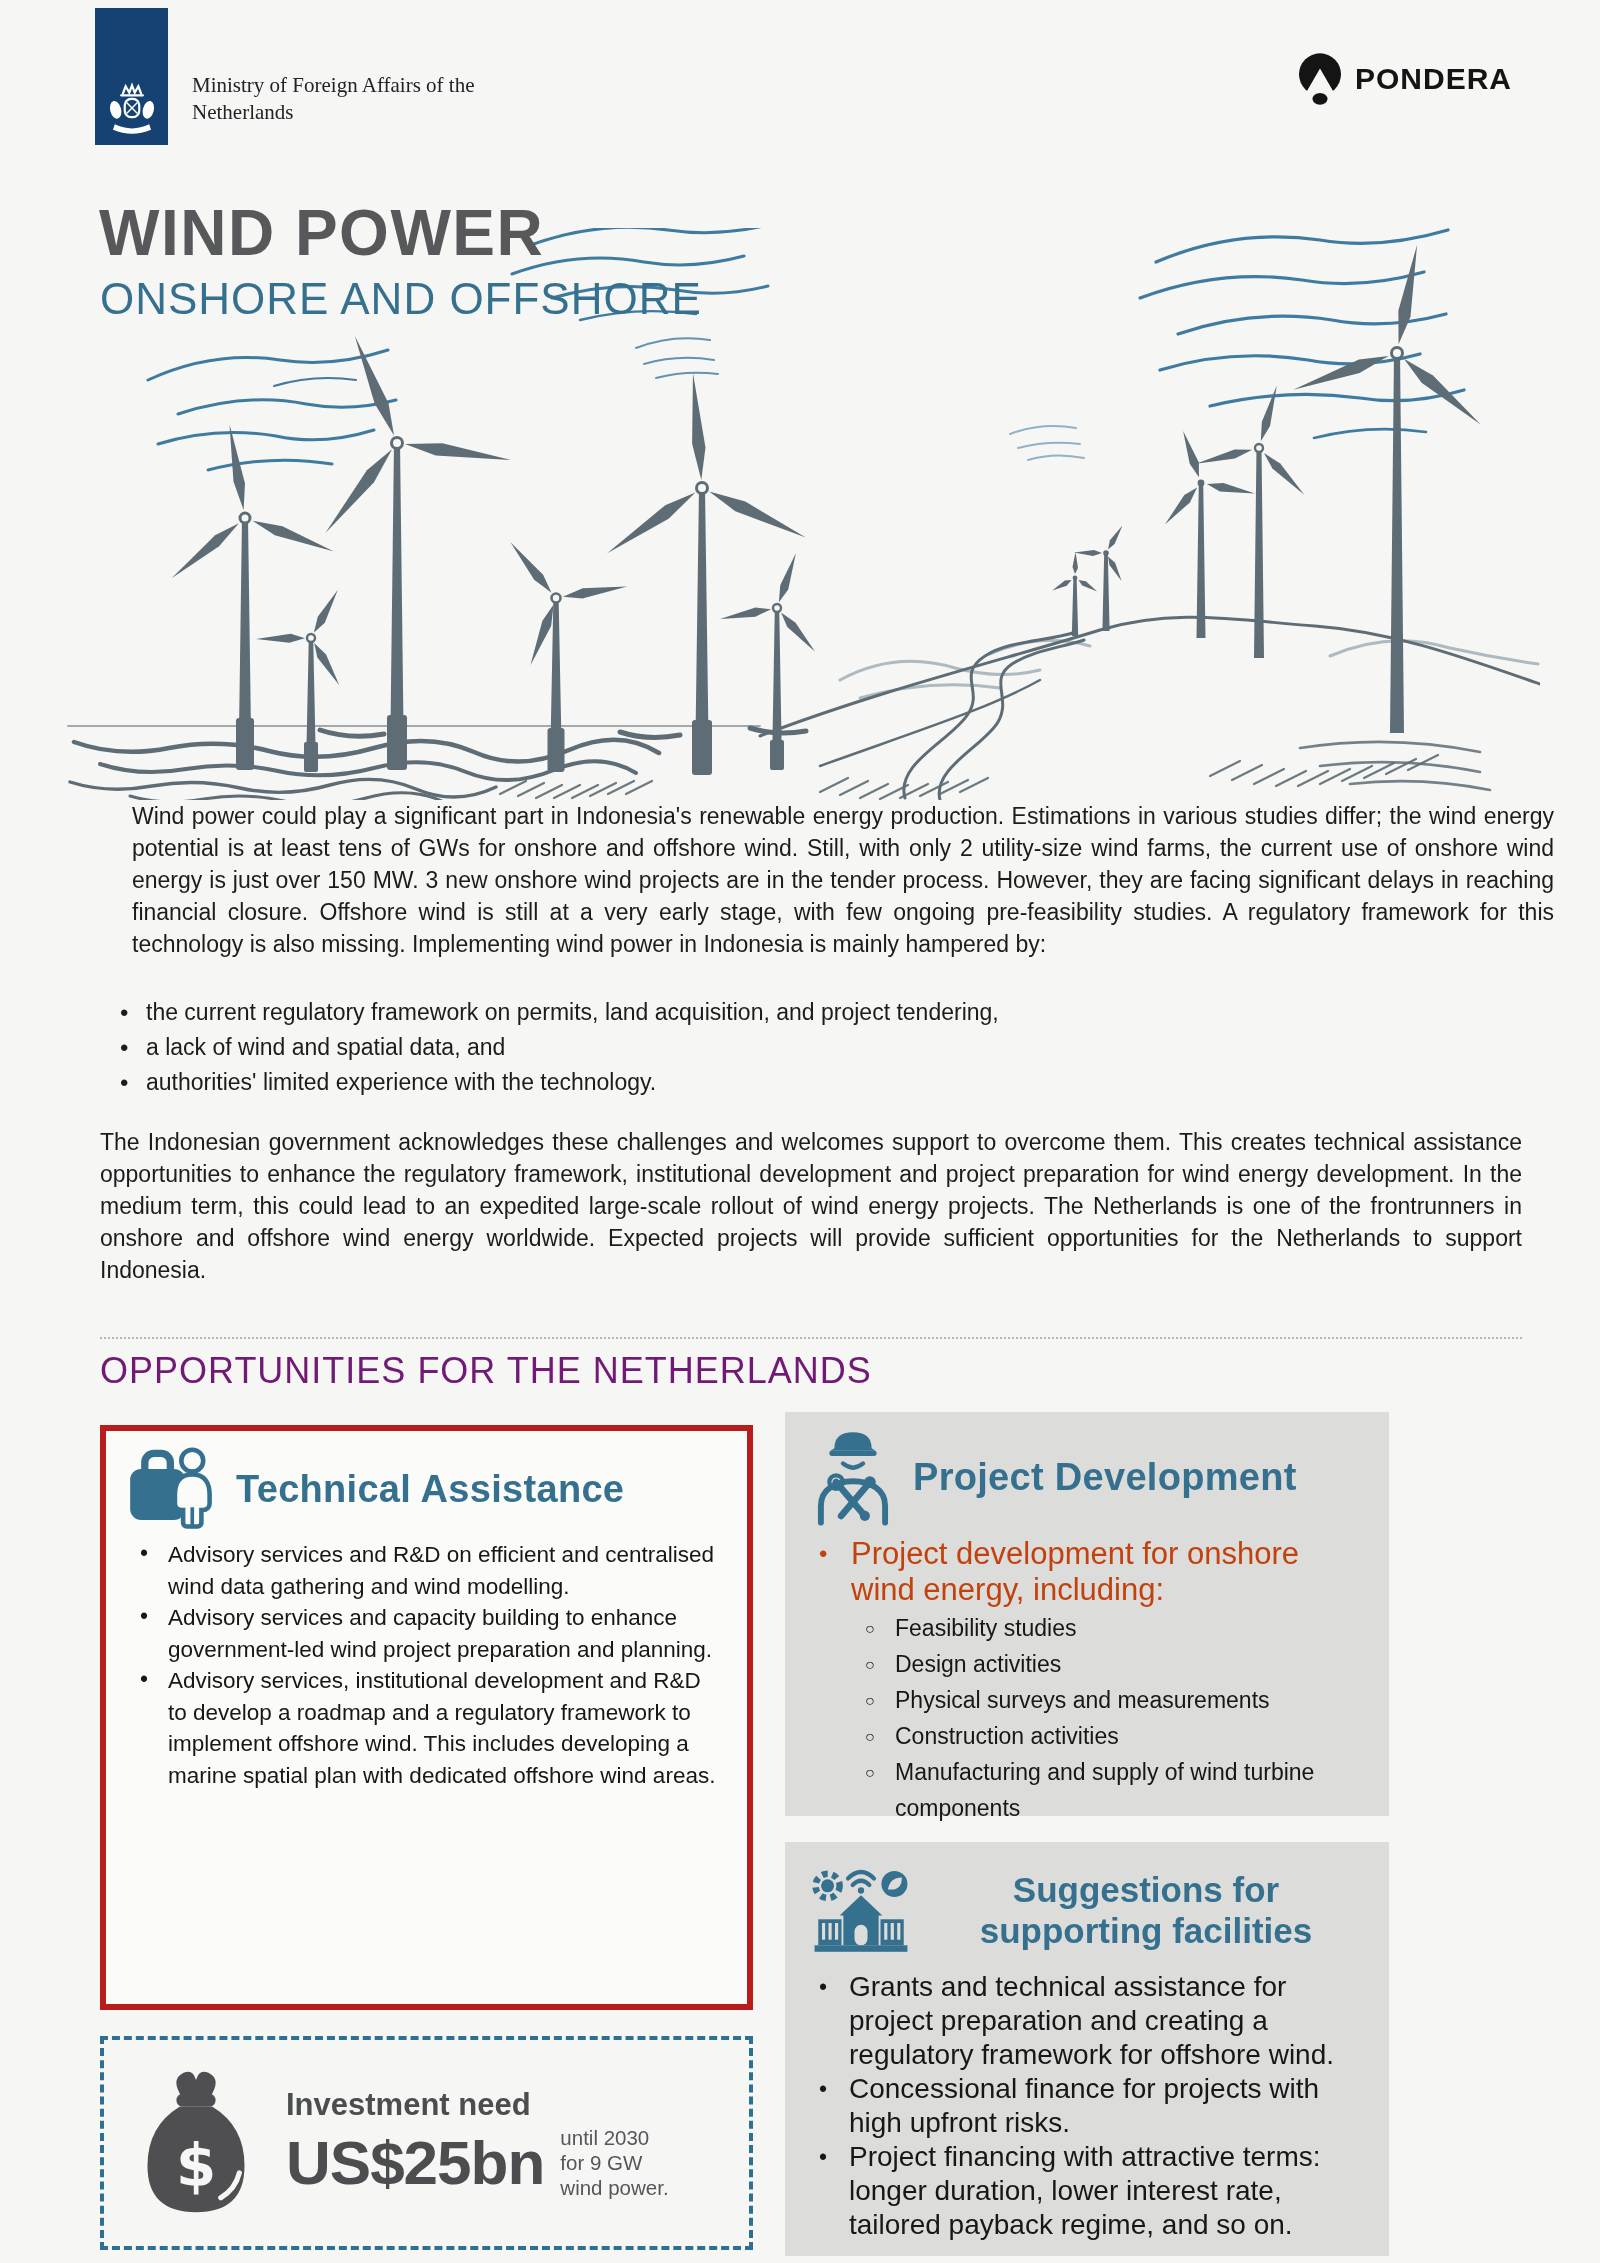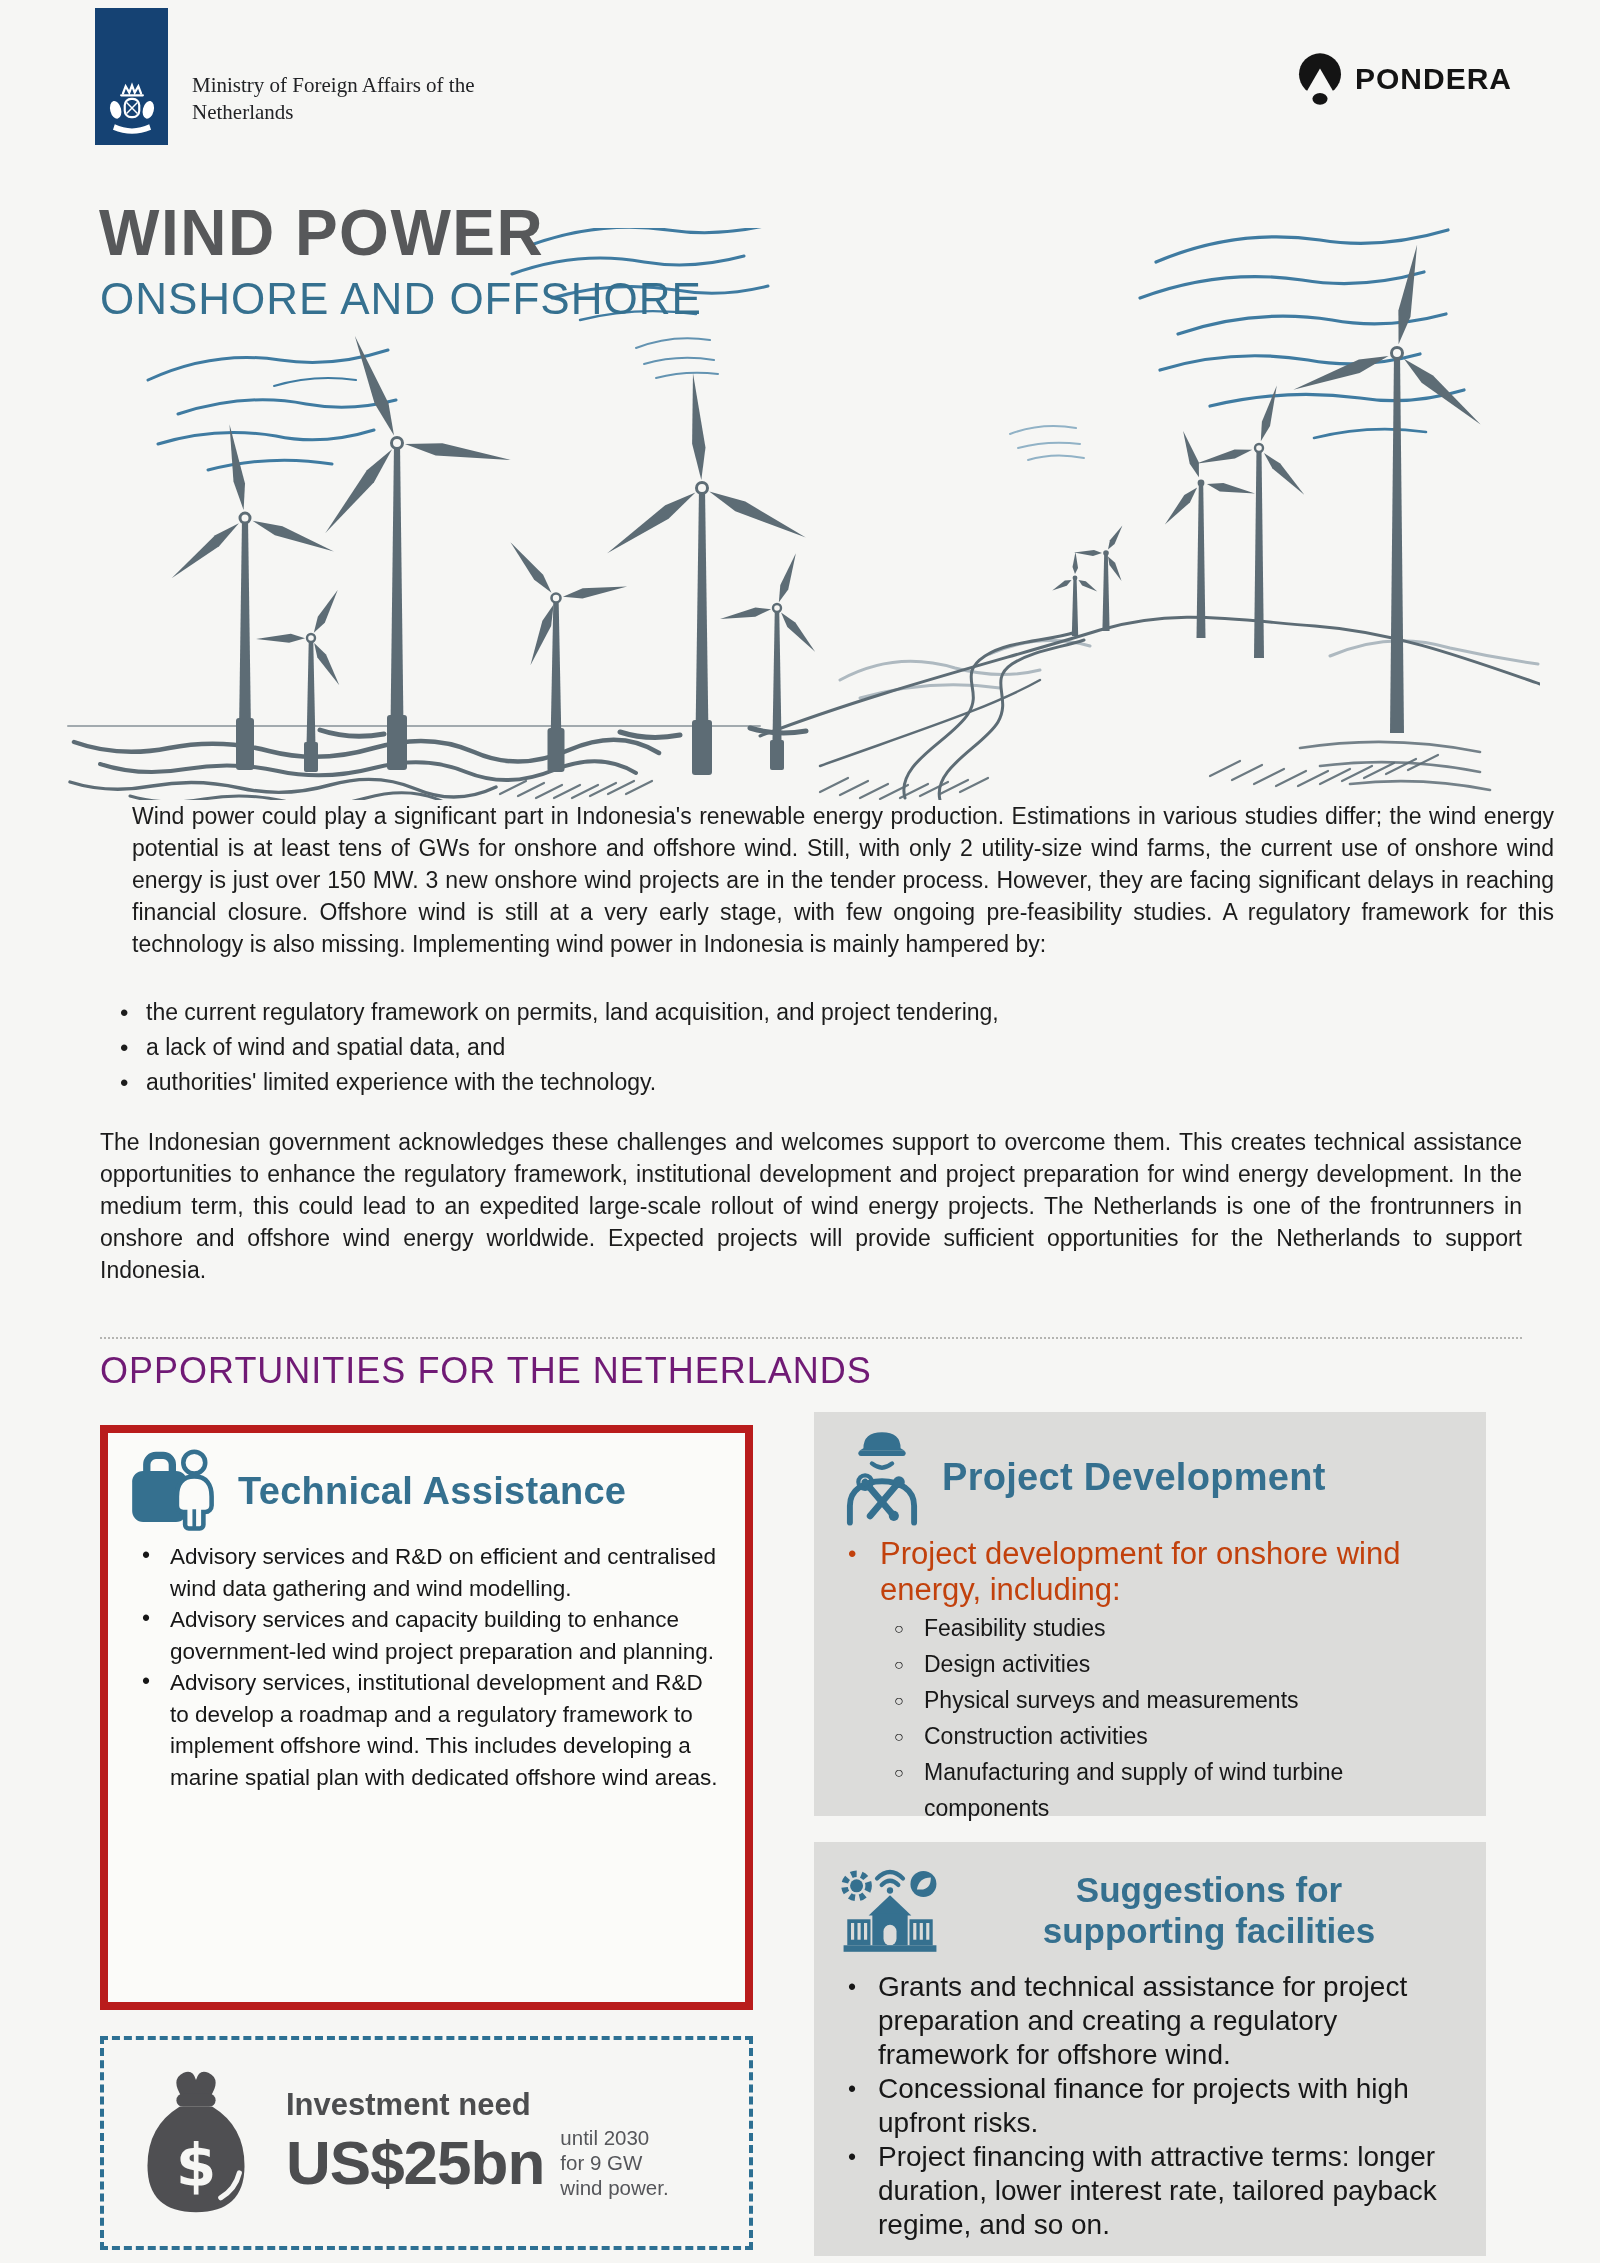--- a/index.html
+++ b/index.html
@@ -28,24 +28,24 @@
   .intro-bullets li { position:relative; padding-left:46px; font-size:23px; line-height:35px; color:#1c1c1c; }
   .intro-bullets li::before { content:"•"; position:absolute; left:20px; top:0; font-size:24px; }
 
   .dotted-divider { position:absolute; left:100px; top:1337px; width:1422px; border:none; border-top:2px dotted #b4b4b1; }
 
   .section-heading { position:absolute; left:100px; top:1350px; font-size:36px; font-weight:400; letter-spacing:1px; color:#701a75; }
 
   
   .grid { position:absolute; left:100px; top:1412px; width:1423px; display:flex; gap:32px; }
   .col-left { width:653px; flex:none; }
-  .col-right { width:672px; flex:none;margin-left:29px; }
+  .col-right { width:604px; flex:none; }
 
   .card { box-sizing:border-box; }
-  .card-ta { margin-top:13px; height:585px; background:#fbfbf9; border:8px solid #b91c1c; padding:16px 24px 10px 22px; }
+  .card-ta { margin-top:13px; height:585px; background:#fbfbf9; border:6px solid #b91c1c; padding:16px 24px 10px 22px; }
   .card-gray { background:#dcdcda; padding:16px 26px 12px 24px; }
   .card-pd { height:404px; }
   .card-sf { height:414px; margin-top:26px; }
 
   .card-head { display:flex; align-items:center; gap:16px; margin-bottom:8px; }
   .card-title { font-size:38px; font-weight:700; color:#35708f; letter-spacing:0.3px; }
   .sf-title { flex:1; text-align:center; font-size:35px; font-weight:700; line-height:41px; color:#35708f; }
 
   .card-bullets { list-style:none; }
   .card-ta .card-bullets li { position:relative; padding-left:40px; font-size:22.5px; line-height:31.5px; color:#171717; }

